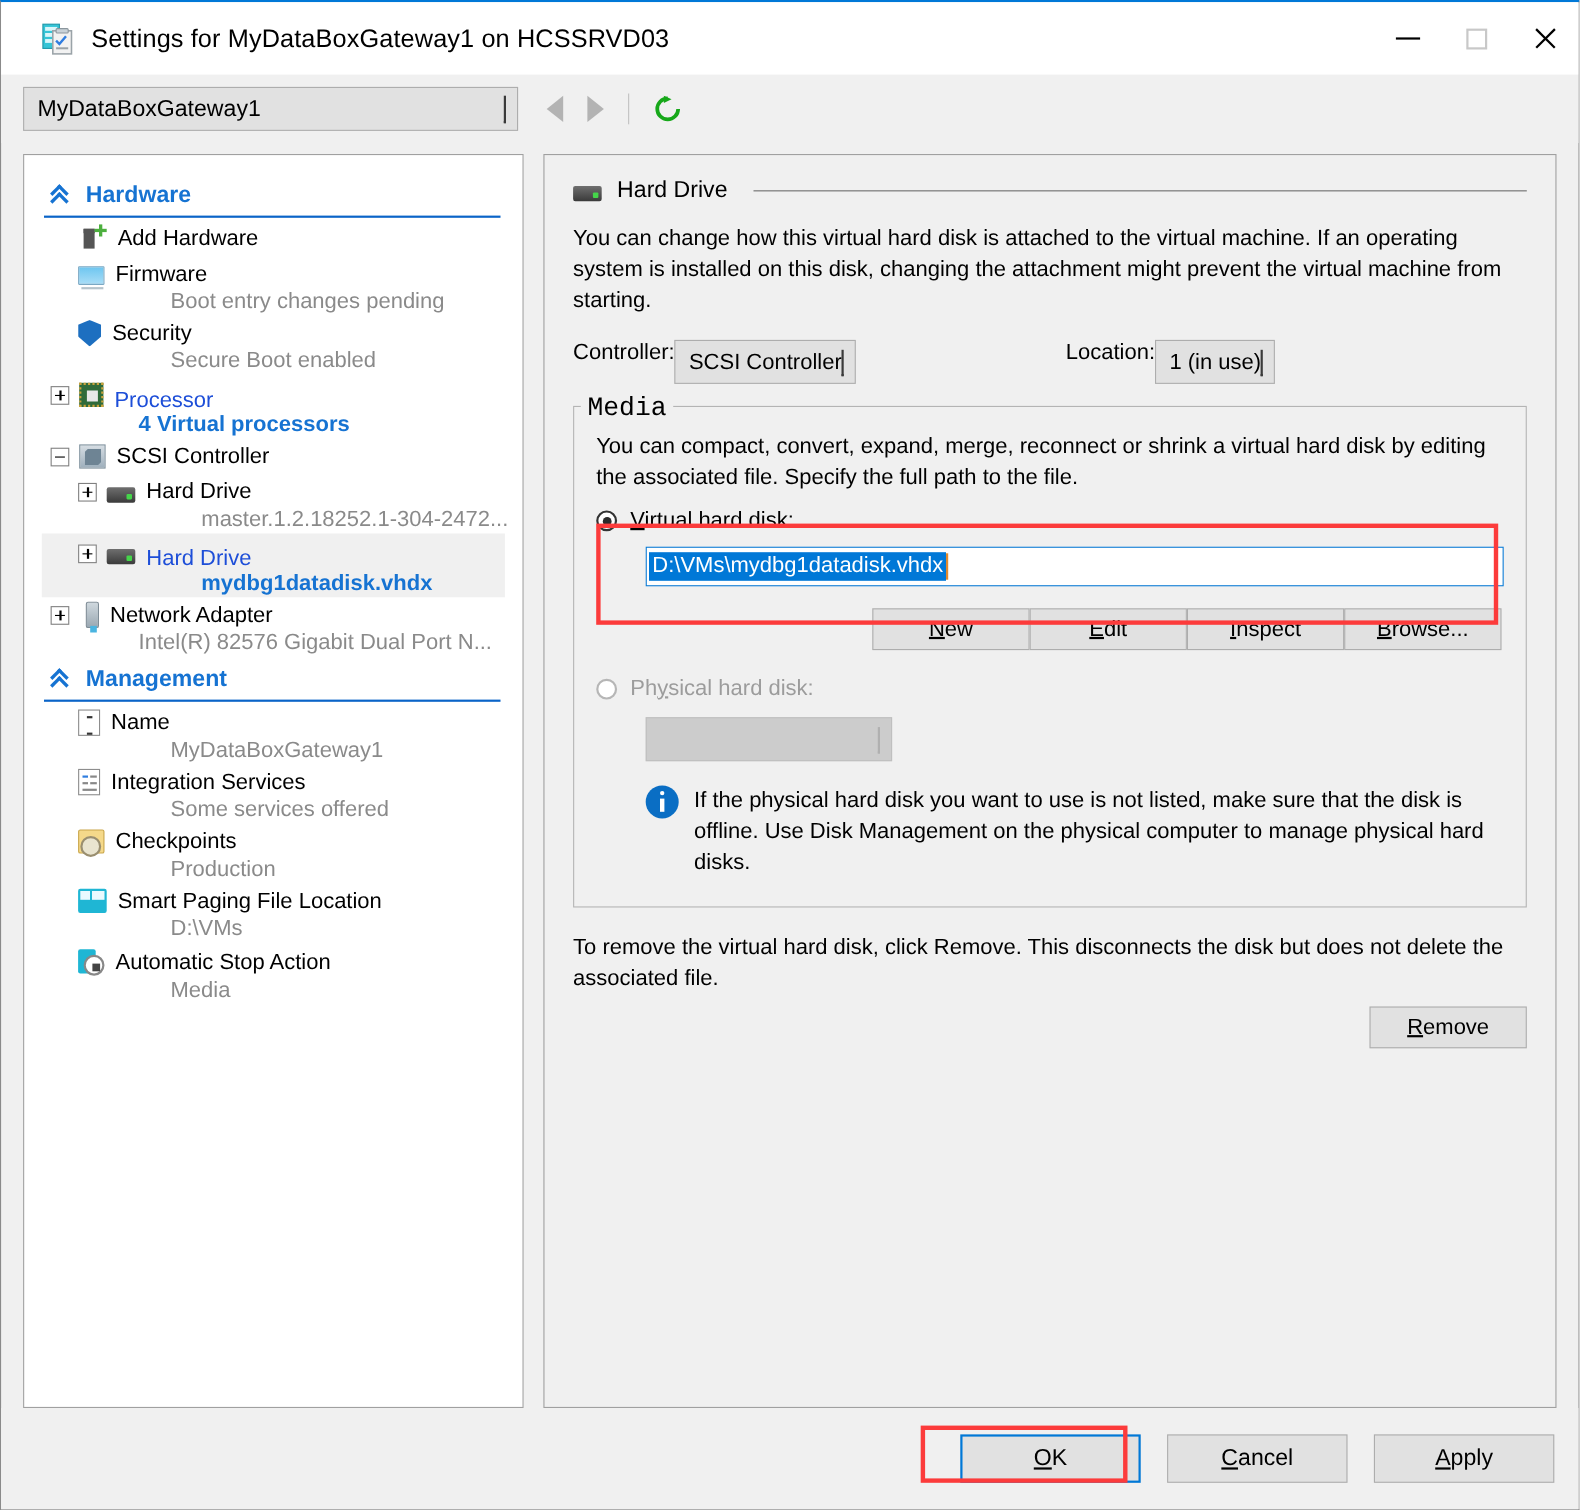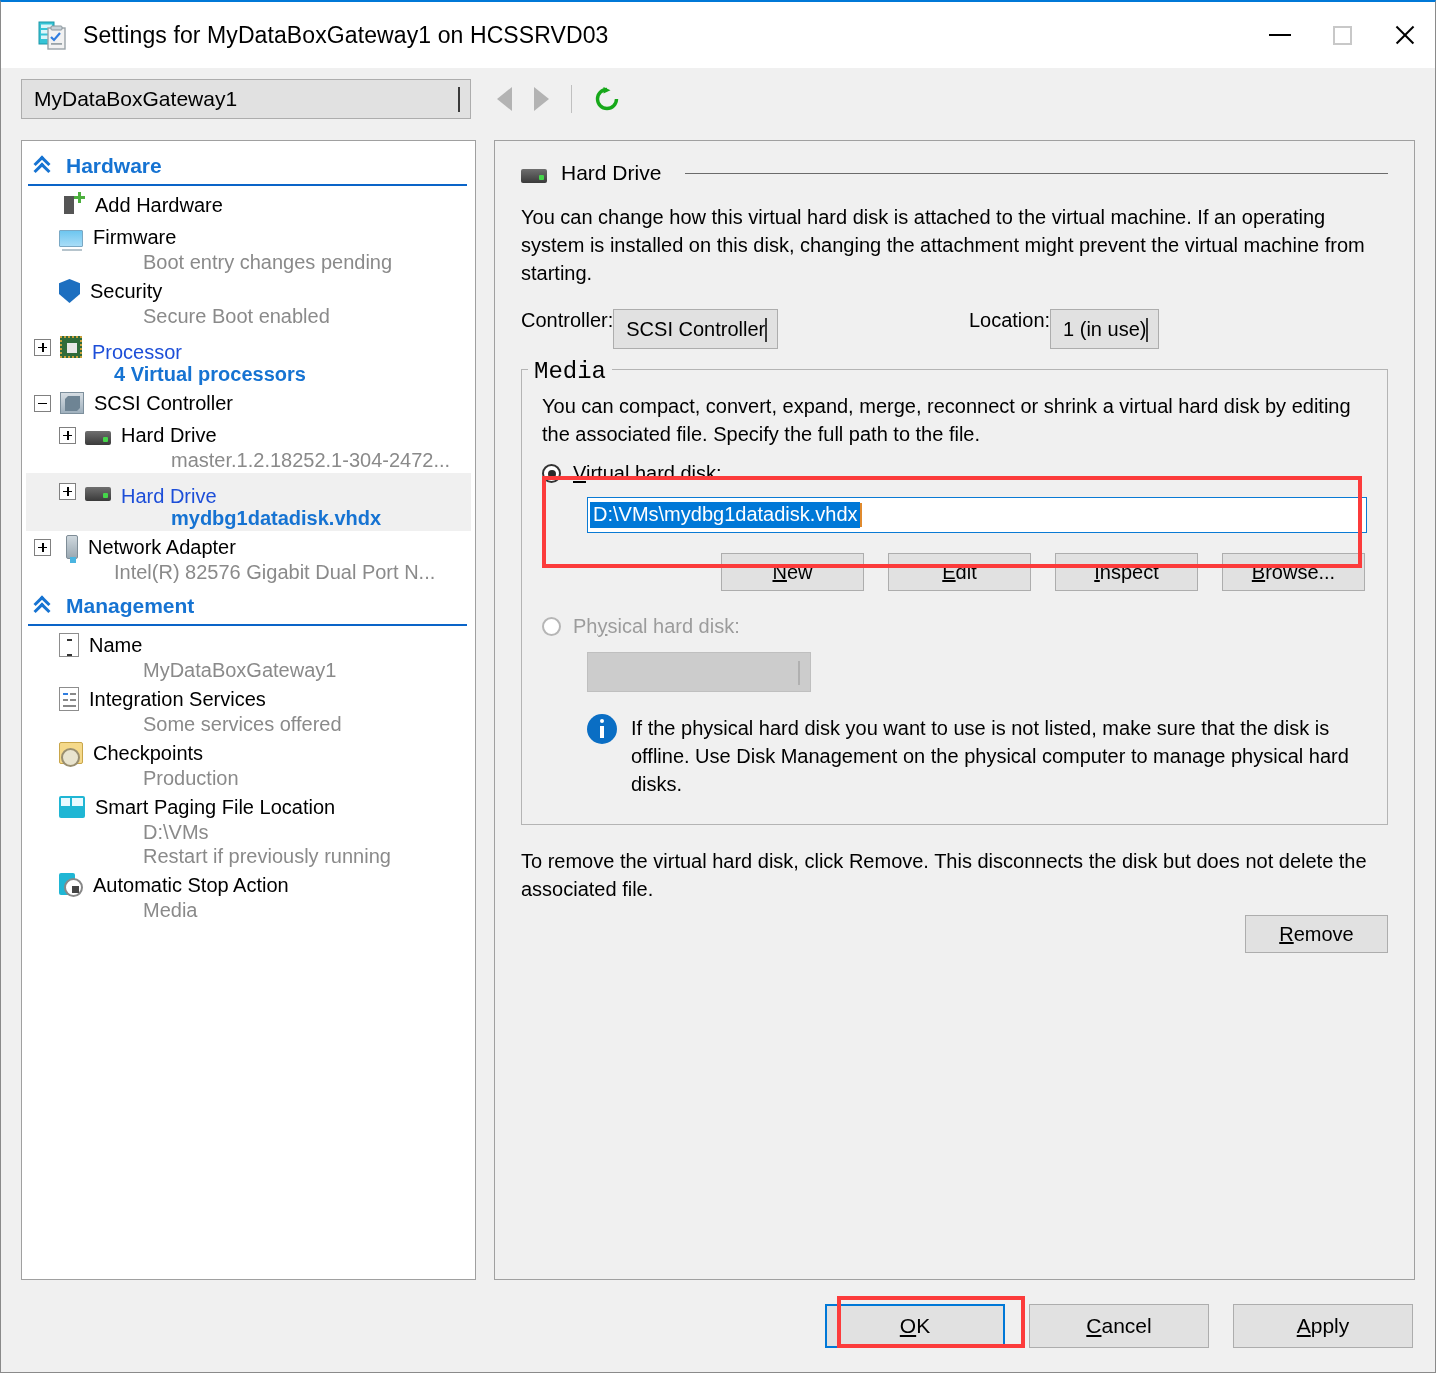--- a/index.html
+++ b/index.html
@@ -85,21 +85,21 @@
     padding: 10px 20px 0 20px;
     gap: 18px;
     min-height: 0;
   }
 
   
   .tree {
     width: 455px; flex: none;
     background: #ffffff;
     border: 1px solid #a0a0a0;
-    padding: 4px;
+    padding: 16px;
     overflow: hidden;
     position: relative;
   }
   .tree-inner { padding: 6px 0 0 0; }
   .group-head {
     display: flex; align-items: center;
     padding: 3px 0 6px 6px;
     border-bottom: 2px solid #0a64c8;
     margin: 0 4px 3px 2px;
   }
@@ -254,21 +254,21 @@
     display: flex; align-items: center;
     padding: 0 2px;
     font-size: 20px;
   }
   .selected-text {
     background: #0078d7; color: #ffffff; padding: 1px 2px 2px 3px;
     white-space: nowrap;
   }
   .caret-bar { width: 2px; height: 24px; background: #e08a2e; }
 
-  .btnrow { display: flex; justify-content: flex-end; gap: 24px; margin: 20px 0 0 0; padding-right: 2px; }
+  .btnrow { display: flex; justify-content: flex-end; margin: 20px 0 0 0; padding-right: 2px; }
   .btn {
     height: 38px; min-width: 143px;
     background: #e1e1e1; border: 1px solid #adadad;
     font-size: 20px; color: #000;
     display: flex; align-items: center; justify-content: center;
     cursor: default;
   }
   .btn u { text-decoration: underline; }
 
   .phys-combo { width: 224px; height: 40px; margin: 14px 0 0 45px; }
@@ -282,21 +282,21 @@
   .tail-btnrow { display: flex; justify-content: flex-end; margin-top: 12px; }
 
   
   .footer {
     flex: none; height: 92px;
     display: flex; align-items: center; justify-content: flex-end;
     padding: 0 22px 0 0; gap: 24px;
     background: #f0f0f0;
   }
   .fbtn {
-    width: 180px; height: 44px;
+    width: 164px; height: 44px;
     background: #e1e1e1; border: 1px solid #adadad;
     font-size: 21px; display: flex; align-items: center; justify-content: center;
     position: relative; cursor: default;
   }
   .fbtn.focused { border: 2px solid #0078d7; }
 
   
   .annot {
     position: absolute; border: 4px solid #fc3b3b; pointer-events: none; z-index: 50;
   }
@@ -466,21 +466,20 @@
 
         <div class="node">
           <div class="node-row ind-1">
               <span class="ico ic-page"></span>
             <span class="node-label">Smart Paging File Location</span>
             </div>
           <div class="node-sub sub-1">D:\VMs</div>
         </div>
 
         <div class="node">
-          <div class="node-sub sub-1">Restart if previously running</div>
         </div>
 
         <div class="node">
           <div class="node-row ind-1">
               <span class="ico ic-act">
                 <span class="mark mk-stop"></span>
               </span>
             <span class="node-label">Automatic Stop Action</span>
             </div>
           <div class="node-sub sub-1">Media</div>

